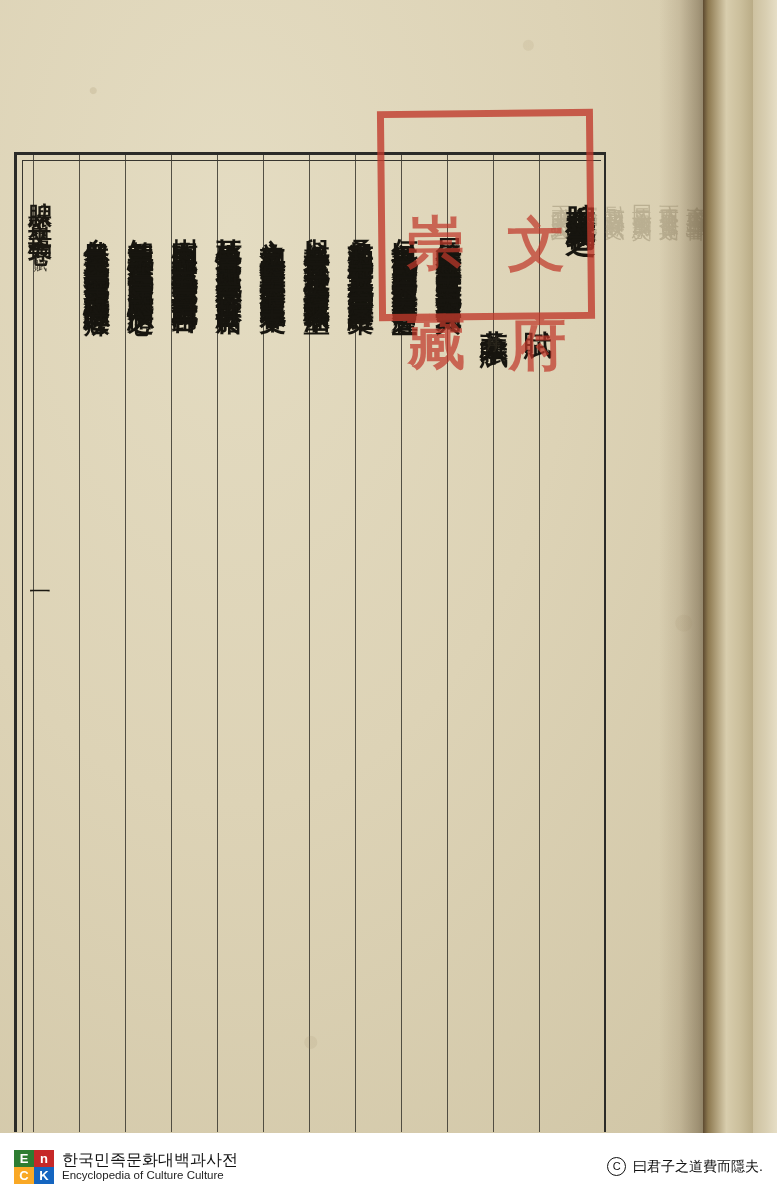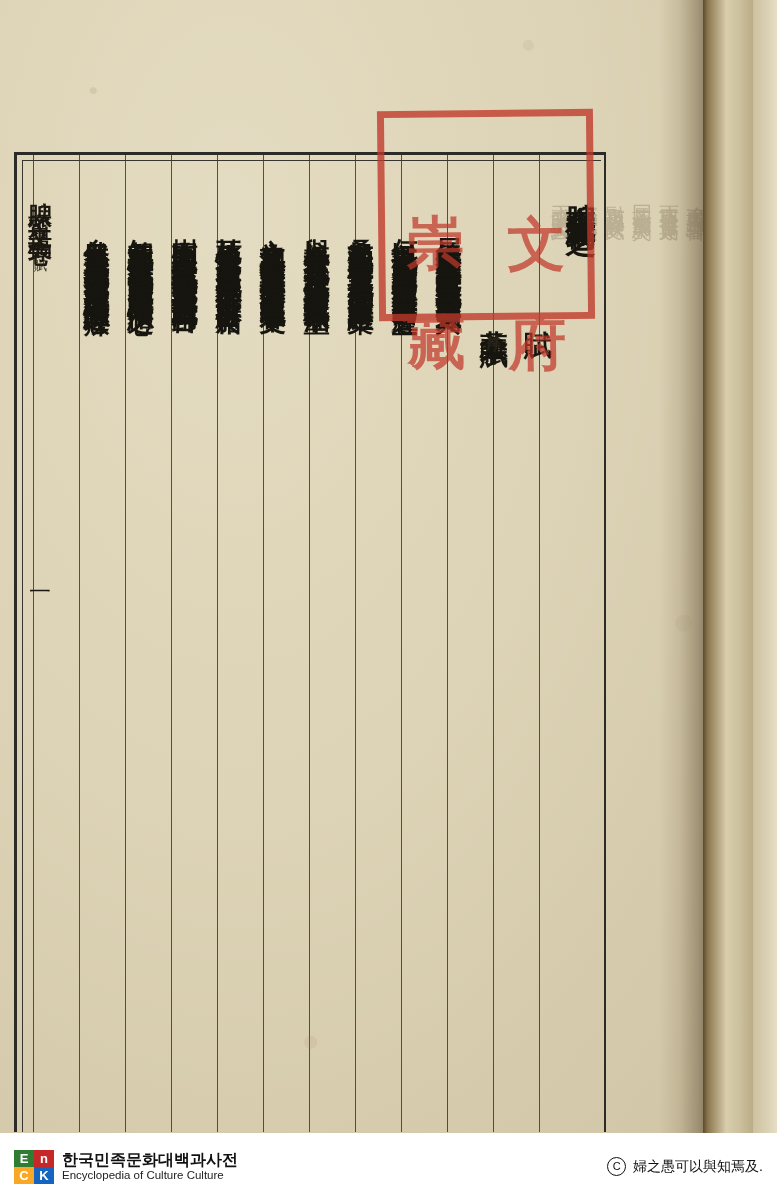--- a/index.html
+++ b/index.html
@@ -285,21 +285,21 @@
   #brand-logo span { display: block; }
   .lg-a { background: #2e7d32; }
   .lg-b { background: #c62828; }
   .lg-c { background: #f9a825; color: #ffffff; }
   .lg-d { background: #1565c0; }
   #brand-text { line-height: 1.15; }
   #brand-ko {
     font-family: "Liberation Sans", sans-serif;
     font-size: 16px;
     color: #111111;
-    font-weight: 700;
+    font-weight: 400;
   }
   #brand-en {
     font-family: "Liberation Sans", sans-serif;
     font-size: 11.5px;
     color: #222222;
   }
   #copyright {
     display: flex;
     align-items: center;
     gap: 7px;
@@ -423,16 +423,16 @@
       <span class="lg-d">K</span>
     </div>
     <div id="brand-text">
       <div id="brand-ko">한국민족문화대백과사전</div>
       <div id="brand-en">Encyclopedia of Culture Culture</div>
     </div>
   </div>
 
   <div id="copyright">
     <span class="cmark">C</span>
-    <span>婦之愚可以與知焉及.</span>
+    <span>曰君子之道費而隱夫.</span>
   </div>
 
 </div>
 
 </body></html>

